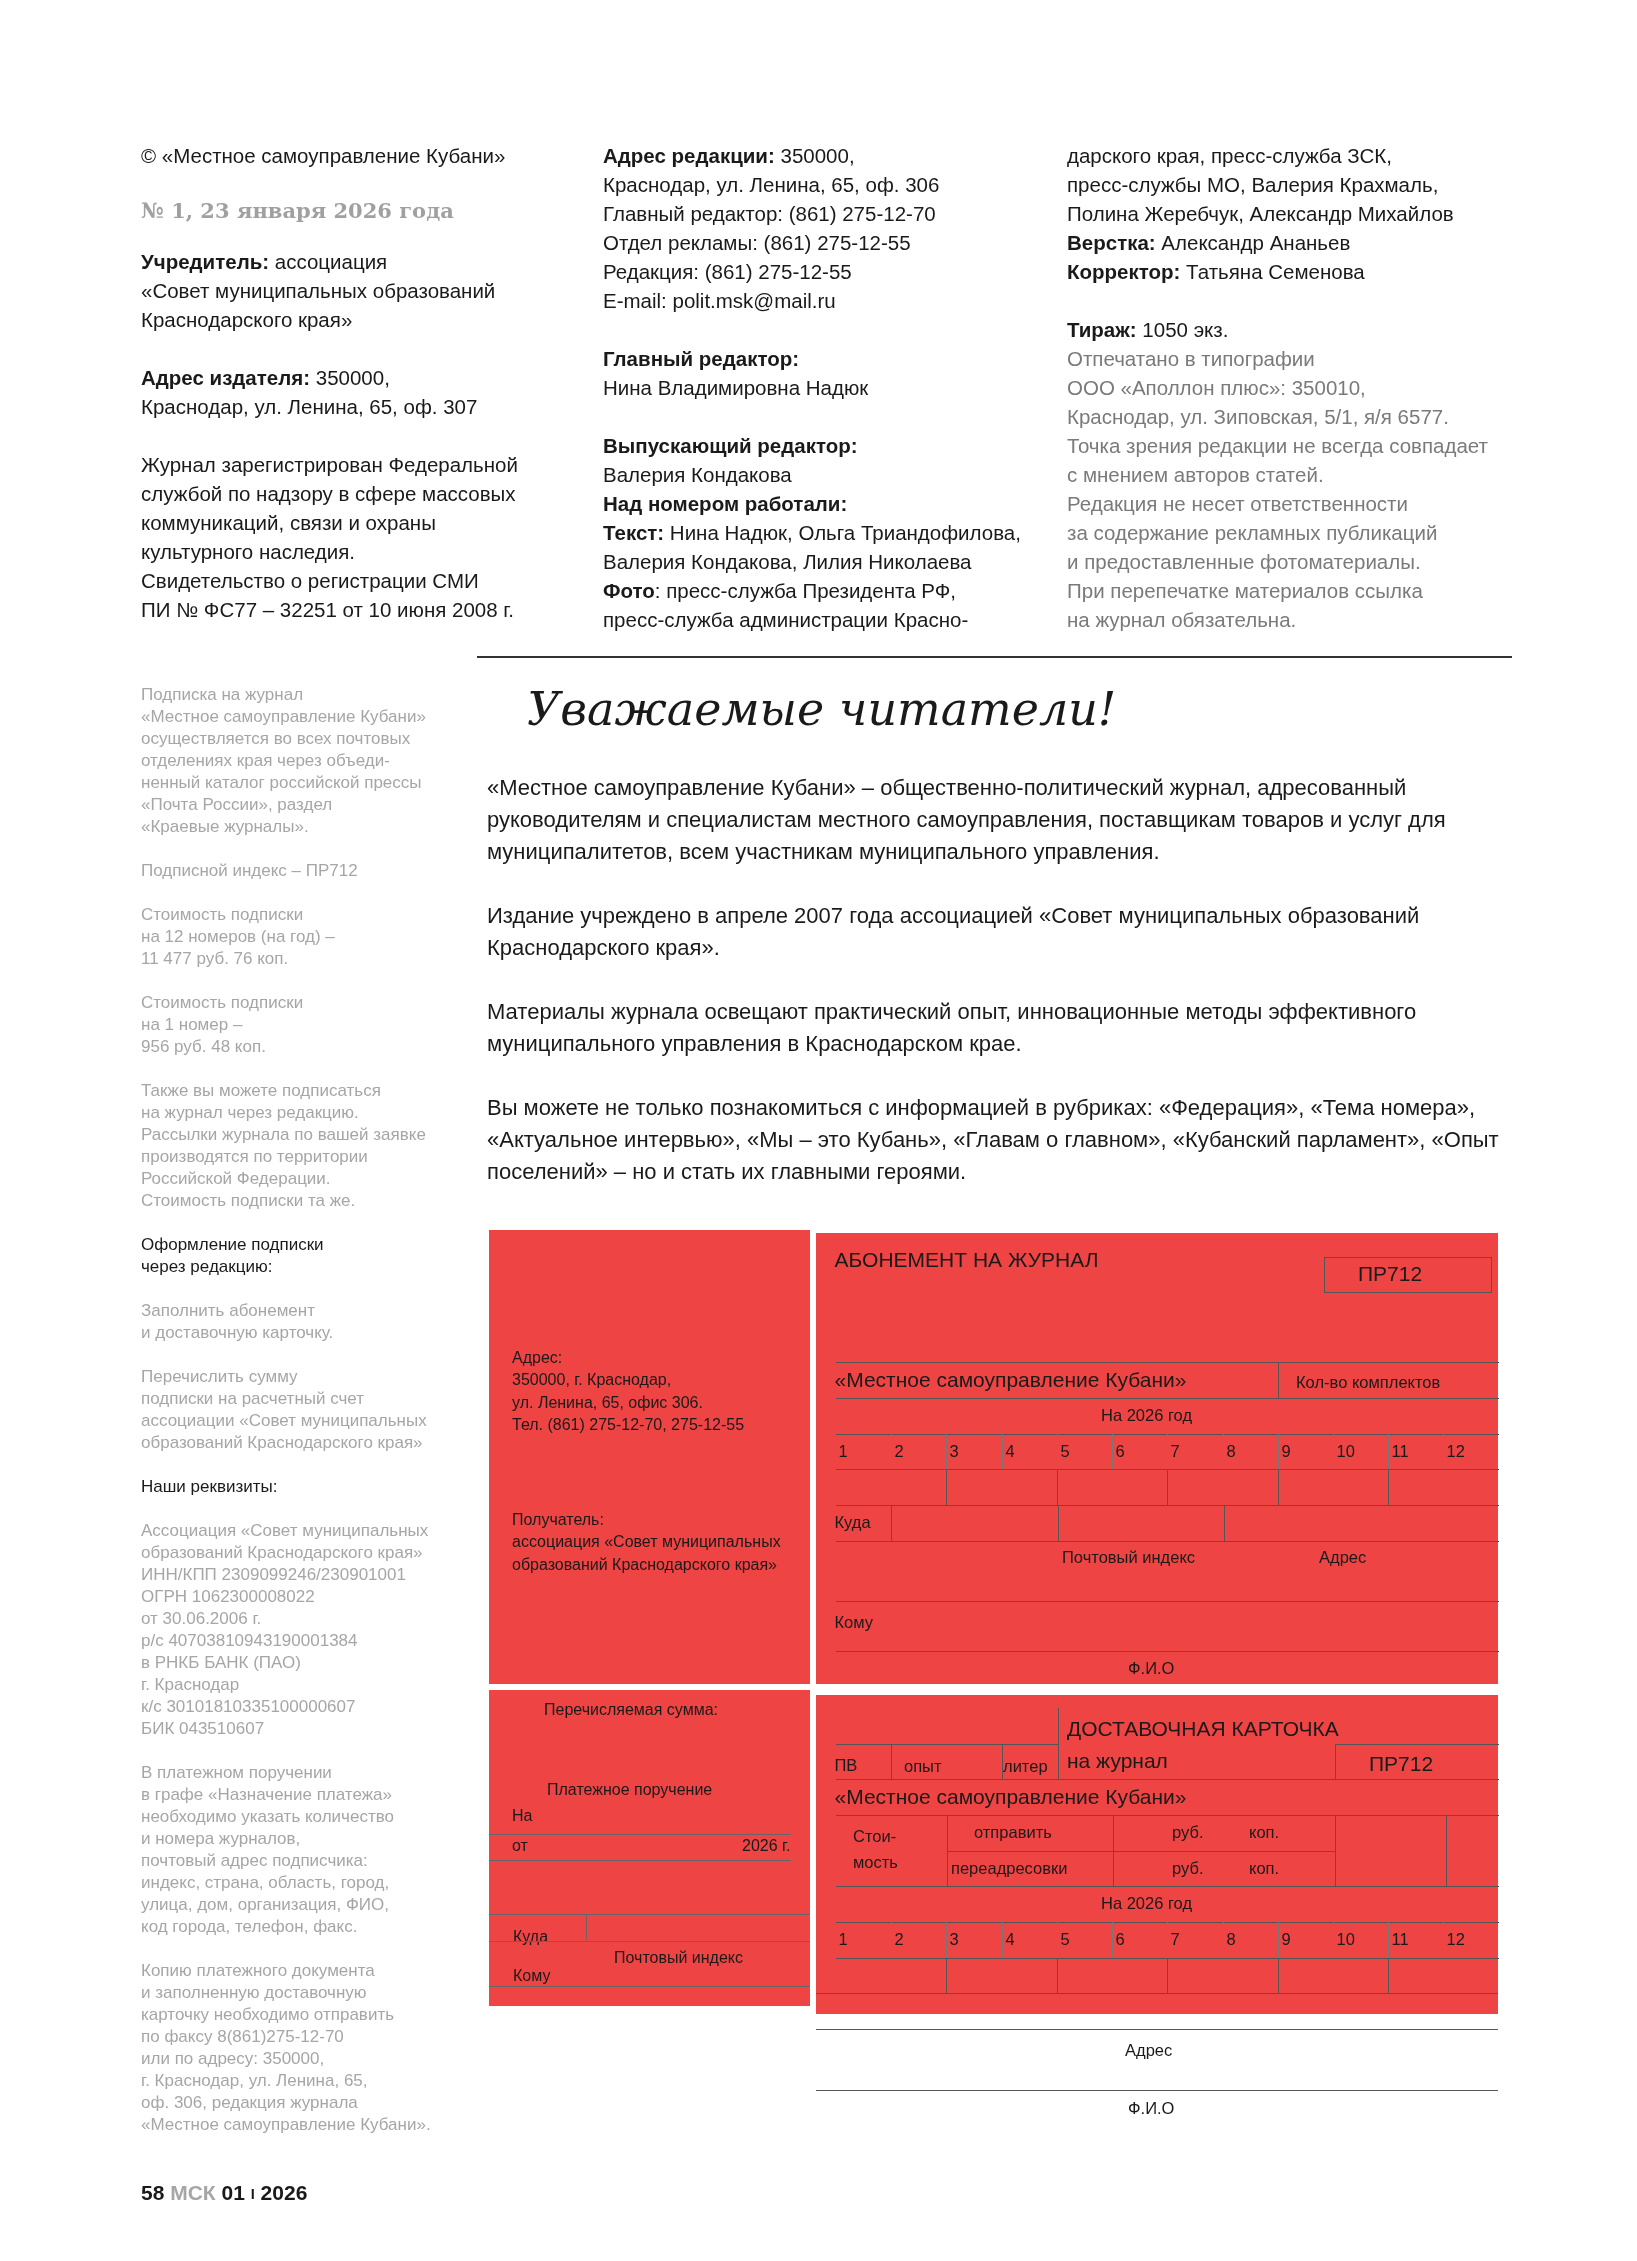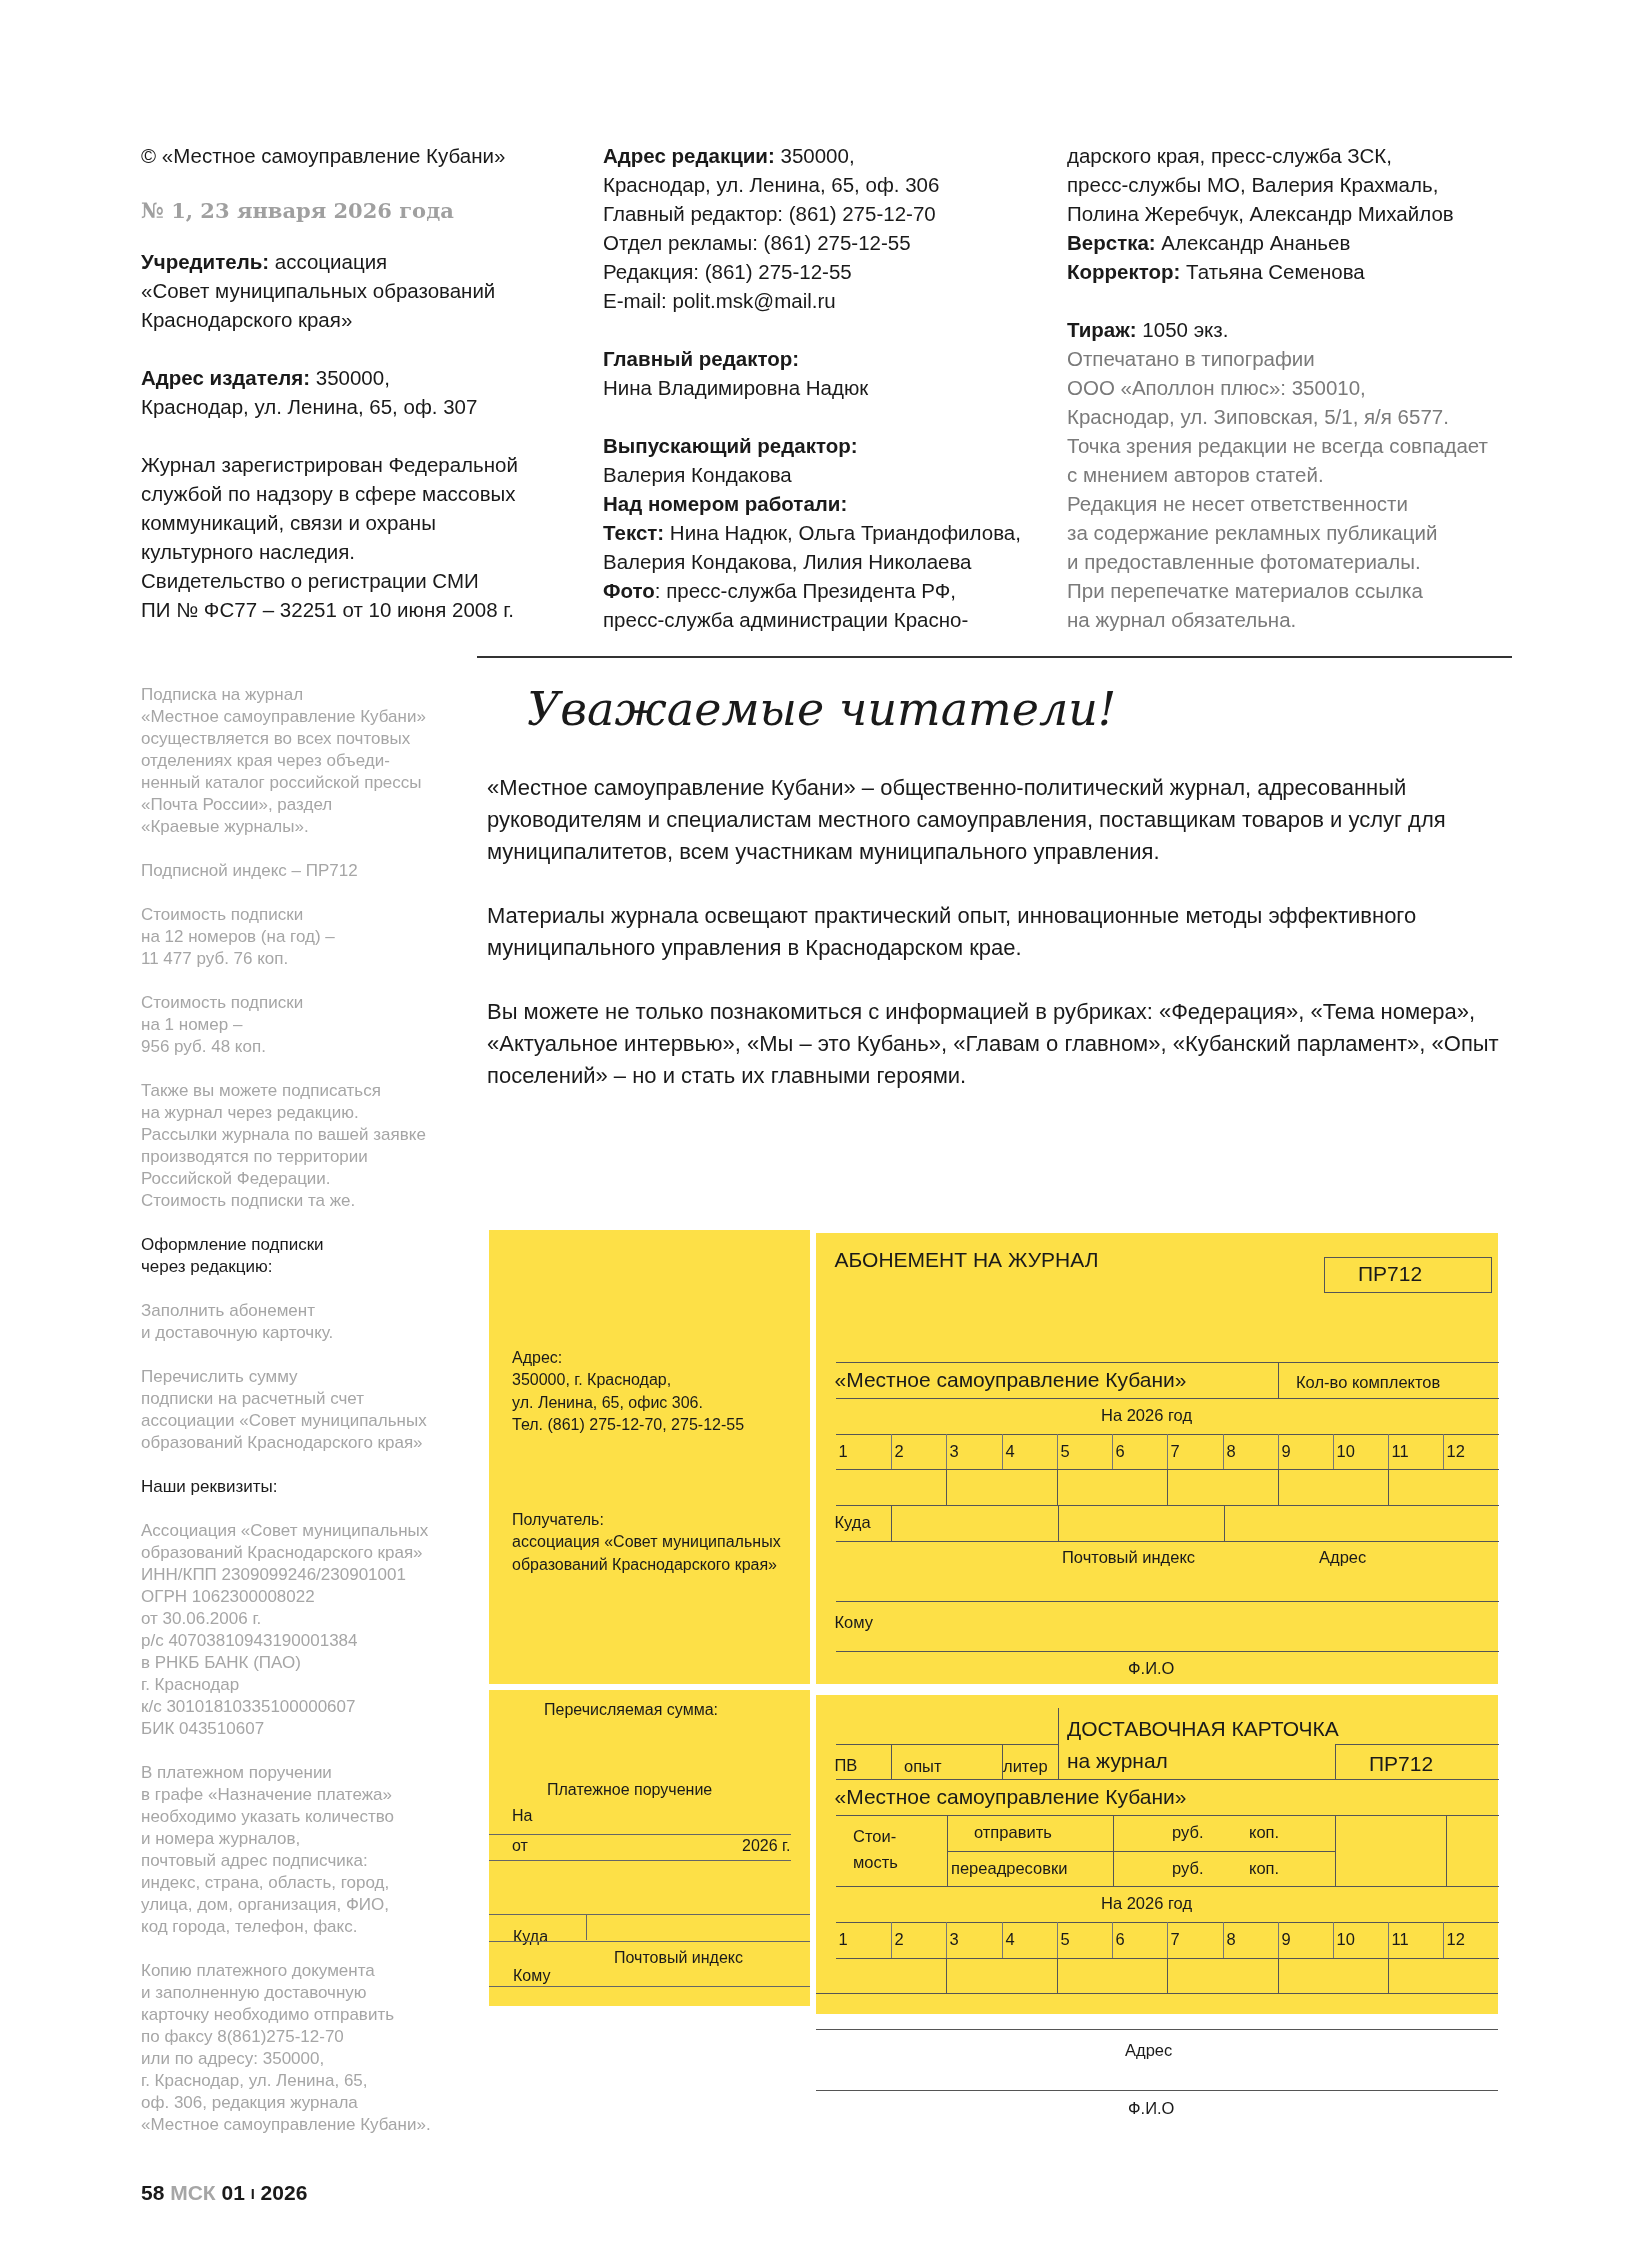--- a/index.html
+++ b/index.html
@@ -15,21 +15,21 @@
 
   .side { position:absolute; left:141px; top:684px; width:310px; font-size:17px; line-height:22px; color:#a6a6a6; }
   .side p { margin:0; }
   .side .gap { height:22px; }
   .side .dark { color:#1a1a1a; }
 
   .title { position:absolute; left:487px; top:680px; font-family:"DejaVu Serif", serif; font-style:italic; font-size:46px; line-height:59px; color:#1a1a1a;margin-left:40px; }
   .body { position:absolute; left:487px; top:772px; width:1016px; font-size:22px; line-height:32px; color:#1a1a1a; }
   .body p { margin:0 0 32px 0; }
 
-  .panel { position:absolute; background:#fde047; }
+  .panel { position:absolute; background:#ef4444; }
   .ptxt { position:absolute; font-size:16px; line-height:22.4px; color:#1a1a1a; }
   .line { position:absolute; height:1.3px; background:#555; }
   .vline { position:absolute; width:1.3px; background:#555; }
   .ftxt { position:absolute; font-size:16.5px; color:#1a1a1a; white-space:nowrap; }
   .fbig { position:absolute; font-size:21px; color:#1a1a1a; white-space:nowrap; }
   .box { position:absolute; border:1.3px solid #555; }
 
   .footer { position:absolute; left:141px; top:2181px; font-size:21px;font-weight:bold; }
   .footer .m { color:#a6a6a6; }
 </style>
@@ -163,20 +163,21 @@
   <p>по факсу 8(861)275-12-70</p>
   <p>или по адресу: 350000,</p>
   <p>г. Краснодар, ул. Ленина, 65,</p>
   <p>оф. 306, редакция журнала</p>
   <p>«Местное самоуправление Кубани».</p>
 </div>
 
 <div class="title">Уважаемые читатели!</div>
 <div class="body">
   <p>«Местное самоуправление Кубани» – общественно-политический журнал, адресованный руководителям и специалистам местного самоуправления, поставщикам товаров и услуг для муниципалитетов, всем участникам муниципального управления.</p>
+  <p>Издание учреждено в апреле 2007 года ассоциацией «Совет муниципальных образований Краснодарского края».</p>
   <p>Материалы журнала освещают практический опыт, инновационные методы эффективного муниципального управления в Краснодарском крае.</p>
   <p>Вы можете не только познакомиться с информацией в рубриках: «Федерация», «Тема номера», «Актуальное интервью», «Мы – это Кубань», «Главам о главном», «Кубанский парламент», «Опыт поселений» – но и стать их главными героями.</p>
 </div>
 
 <div class="panel" style="left:489px; top:1230px; width:321px; height:454px;">
   <div class="ptxt" style="left:23px; top:117px;">
     <div>Адрес:</div>
     <div>350000, г. Краснодар,</div>
     <div>ул. Ленина, 65, офис 306.</div>
     <div>Тел. (861) 275-12-70, 275-12-55</div>

